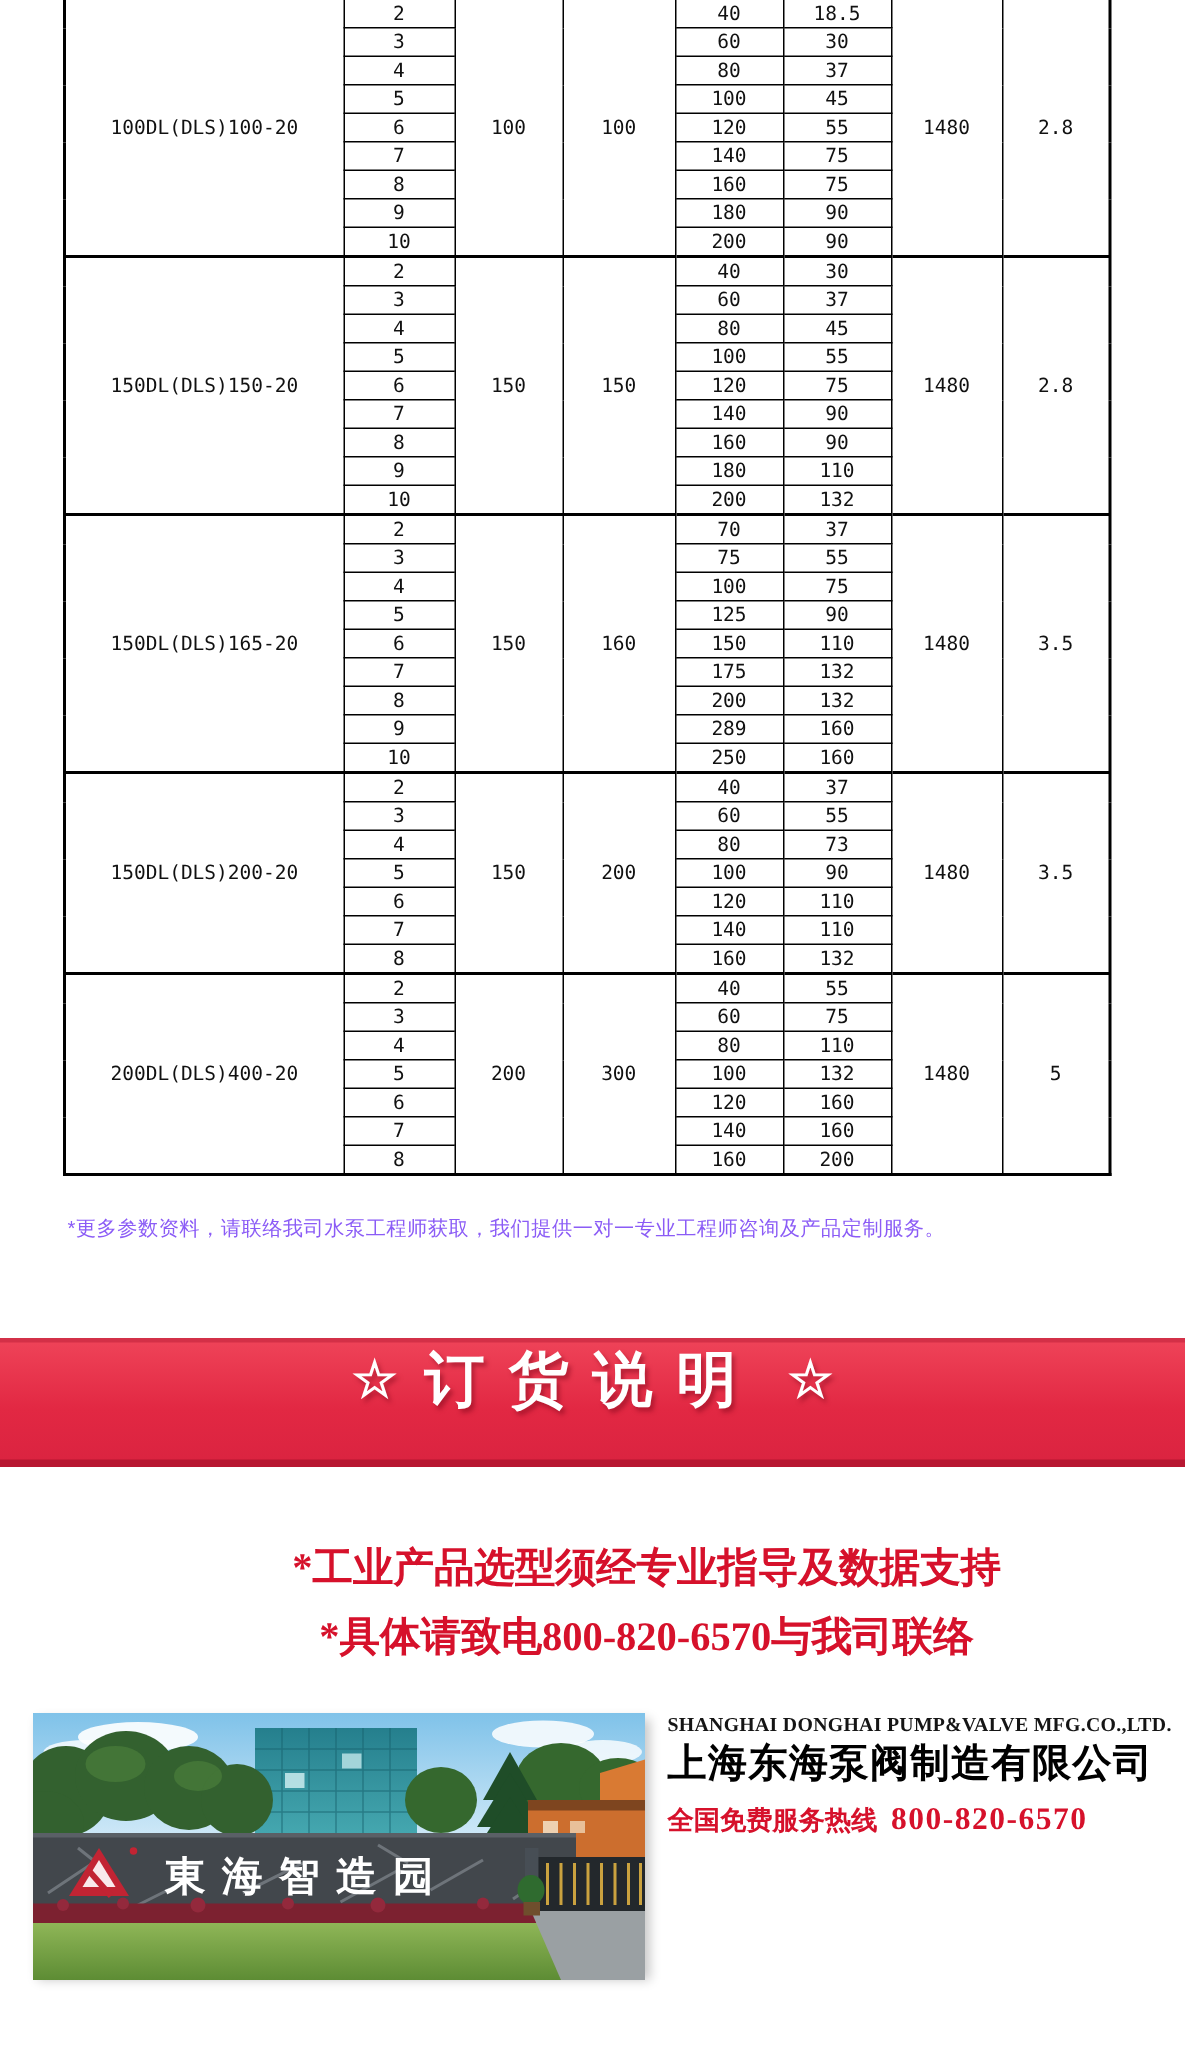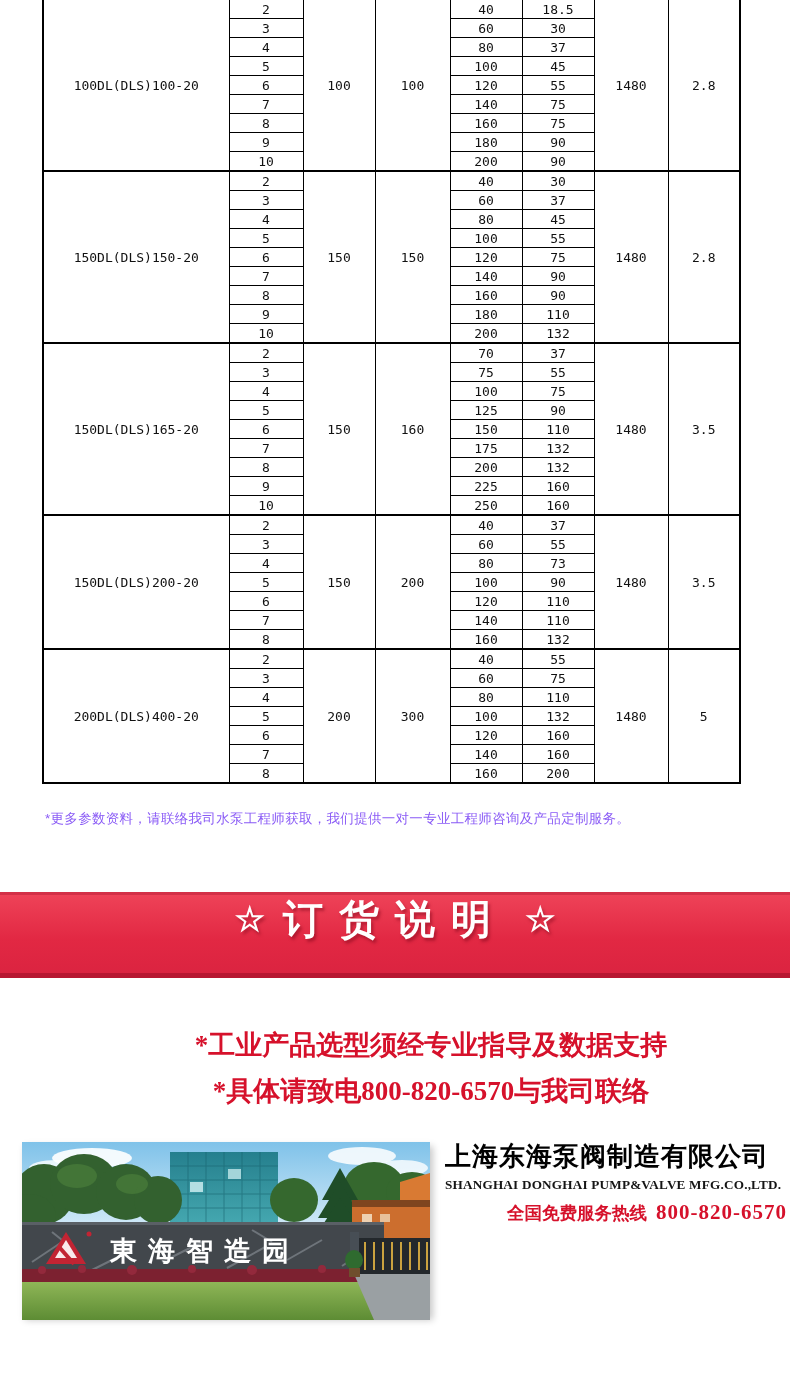--- a/index.html
+++ b/index.html
@@ -198,21 +198,21 @@
           <td>175</td>
           <td>132</td>
         </tr>
         <tr>
           <td>8</td>
           <td>200</td>
           <td>132</td>
         </tr>
         <tr>
           <td>9</td>
-          <td>225</td>
+          <td>289</td>
           <td>160</td>
         </tr>
         <tr>
           <td>10</td>
           <td>250</td>
           <td>160</td>
         </tr>
         <tr class="section-start">
           <td rowspan="7">150DL(DLS)200-20</td>
           <td>2</td>
@@ -422,18 +422,18 @@
         <line x1="388" y1="100" x2="388" y2="128"></line>
       <line x1="397" y1="100" x2="397" y2="128"></line>
         <line x1="405" y1="100" x2="405" y2="128"></line>
     </g>
     <ellipse cx="332" cy="118" rx="9" ry="10" fill="#2f6b2f"></ellipse>
     <rect x="327" y="126" width="11" height="9" fill="#6f4e2d"></rect>
   </svg>
 </div>
 
 <div id="info" class="abs">
+  <div id="company-en">SHANGHAI DONGHAI PUMP&amp;VALVE MFG.CO.,LTD.</div>
   <div id="company-name">上海东海泵阀制造有限公司</div>
-  <div id="company-en">SHANGHAI DONGHAI PUMP&amp;VALVE MFG.CO.,LTD.</div>
-  <div id="hotline" style="color: rgb(214, 17, 43); text-align: right;">
+  <div id="hotline" style="color: rgb(214, 17, 43);">
     <span class="zh">全国免费服务热线</span><span class="num">800-820-6570</span>
   </div>
 </div>
 
 </body></html>

